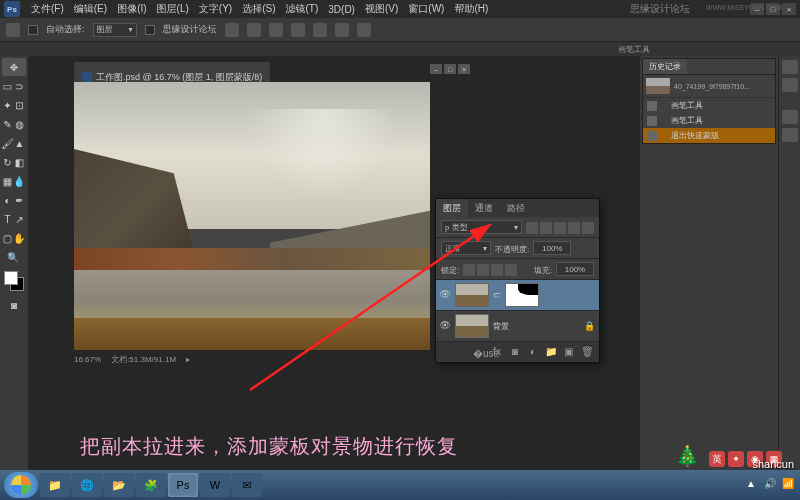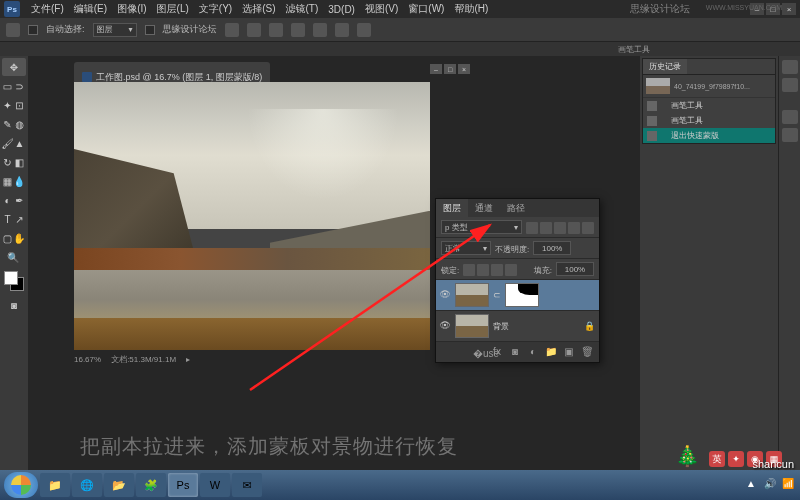--- a/index.html
+++ b/index.html
@@ -39,21 +39,21 @@
 .status{position:absolute;bottom:-16px;left:0;height:14px;font-size:8px;color:#999;display:flex;gap:10px;align-items:center}
 .rpanels{width:160px;background:#3a3a3a;display:flex}
 .panel-stack{flex:1;padding:2px}
 .hist-panel{background:#3f3f3f;border:1px solid #222}
 .panel-tabs{height:16px;display:flex;font-size:8px;color:#aaa;border-bottom:1px solid #222}
 .ptab{padding:2px 6px}
 .ptab.active{background:#4a4a4a;color:#ddd}
 .hist-thumb{display:flex;align-items:center;padding:3px;gap:4px;font-size:7px;color:#aaa;border-bottom:1px solid #333}
 .hthumb{width:24px;height:16px;background:linear-gradient(#aaa 50%,#765 50%)}
 .hist-item{display:flex;align-items:center;padding:2px 4px;font-size:8px;color:#ccc;gap:14px}
-.hist-item.active{background:#0f766e}
+.hist-item.active{background:#a16207}
 .hist-ico{width:10px;height:10px;background:#666}
 .mini-icons{width:22px;background:#3a3a3a;display:flex;flex-direction:column;gap:4px;padding:4px 2px;align-items:center;border-left:1px solid #222}
 .mini-ico{width:16px;height:14px;background:#555;border-radius:2px}
 .layers-panel{position:absolute;top:198px;left:435px;width:165px;background:#3f3f3f;border:1px solid #111;box-shadow:2px 2px 8px rgba(0,0,0,0.5);z-index:10}
 .lp-tabs{height:18px;display:flex;font-size:9px;color:#aaa;background:#353535}
 .lp-tab{padding:3px 7px}
 .lp-tab.active{background:#3f3f3f;color:#ddd}
 .lp-row{display:flex;align-items:flex-end;padding:3px 5px;gap:4px;font-size:8px;color:#bbb;border-bottom:1px solid #2a2a2a}
 .lp-sel{flex:1;height:14px;background:#333;border:1px solid #555;font-size:8px;color:#bbb;display:flex;align-items:center;padding:0 3px;justify-content:space-between}
 .lp-pct{width:38px;height:14px;background:#333;border:1px solid #555;display:flex;align-items:center;justify-content:center}
@@ -62,21 +62,21 @@
 .layer{display:flex;align-items:center;padding:3px;gap:4px;border-bottom:1px solid #2a2a2a}
 .layer.sel{background:#5a7a9a}
 .eye{width:12px;height:12px;color:#ccc;font-size:9px;text-align:center}
 .lthumb{width:34px;height:24px;border:1px solid #666;background:linear-gradient(#b8b5a8 50%,#7a6545 50%)}
 .lmask{width:34px;height:24px;border:1px solid #666;background:#fff;position:relative}
 .lmask::after{content:"";position:absolute;top:0;right:0;width:60%;height:50%;background:#000;border-radius:0 0 0 60%}
 .lname{font-size:8px;color:#ddd;flex:1}
 .lp-footer{height:20px;display:flex;align-items:center;justify-content:flex-end;gap:6px;padding:0 6px;background:#353535}
 .lp-footer span{width:12px;height:12px;color:#999;font-size:10px;text-align:center}
 .arrow{position:absolute;top:215px;left:240px;width:260px;height:180px;pointer-events:none;z-index:11}
-.anno{position:absolute;bottom:40px;left:80px;font-size:20px;color:#737373;font-weight:500;z-index:12;letter-spacing:1px}
+.anno{position:absolute;bottom:40px;left:80px;font-size:20px;color:#f9a8d4;font-weight:500;z-index:12;letter-spacing:1px}
 .watermark1{position:absolute;top:2px;right:110px;font-size:10px;color:#888;z-index:20}
 .watermark2{position:absolute;top:4px;right:18px;font-size:7px;color:#666;z-index:20}
 .wmark-br{position:absolute;bottom:30px;right:6px;font-size:11px;color:#fff;z-index:20;text-shadow:1px 1px 2px #000}
 .wmark-br2{position:absolute;bottom:18px;right:6px;font-size:7px;color:#ddd;z-index:20}
 .taskbar{position:absolute;bottom:0;left:0;right:0;height:30px;background:linear-gradient(#4a6a8a,#2a4565);display:flex;align-items:center;padding:0 4px;gap:2px}
 .start{width:34px;height:26px;background:radial-gradient(circle,#7ab8e8,#3a78b8);border-radius:14px;display:flex;align-items:center;justify-content:center}
 .start-orb{width:20px;height:20px;background:conic-gradient(#e83 0 25%,#5b5 25% 50%,#48e 50% 75%,#ec4 75%);border-radius:50%}
 .tb-ico{width:30px;height:24px;background:#3a5a7a;border-radius:2px;display:flex;align-items:center;justify-content:center;font-size:11px}
 .tb-ico.active{background:#5a7a9a;box-shadow:inset 0 0 3px rgba(255,255,255,0.4)}
 .tray{margin-left:auto;display:flex;align-items:center;gap:4px;font-size:8px;color:#fff}

